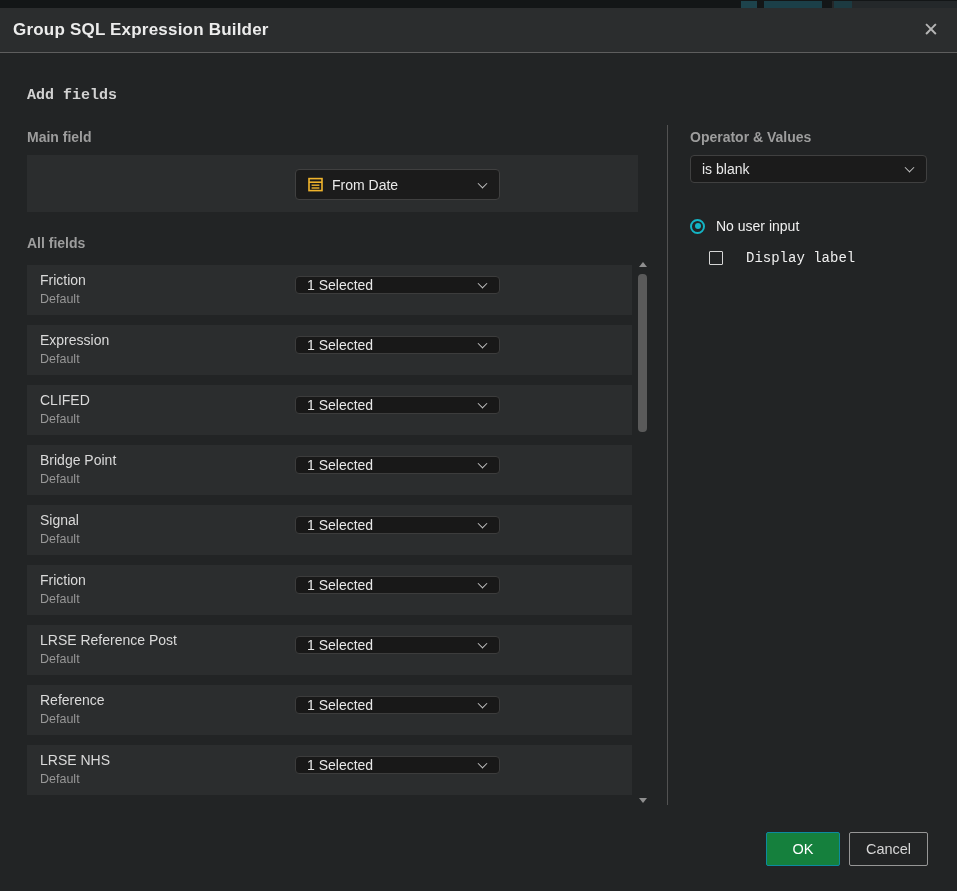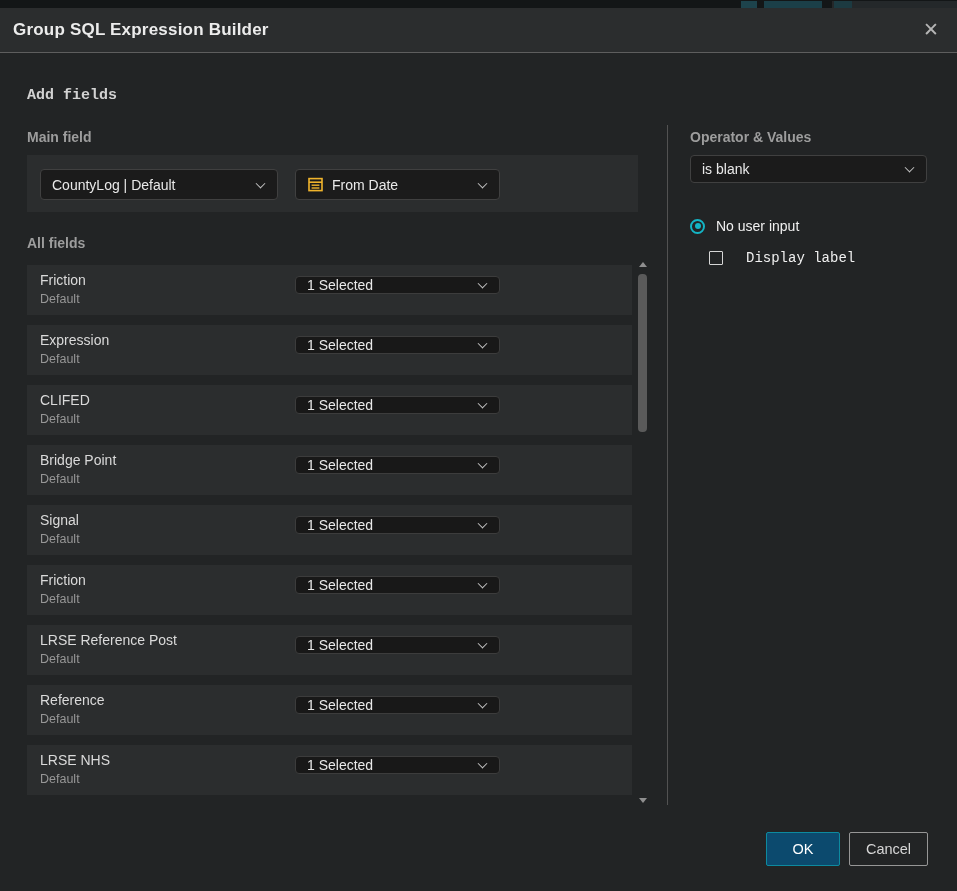--- a/index.html
+++ b/index.html
@@ -51,21 +51,21 @@
   
   .dd-operator { left:690px; top:147px; width:237px; height:28px; }
   .radio-row { position:absolute; left:690px; top:210px; display:flex; align-items:center; gap:11px; cursor:pointer; }
   .radio { width:15px; height:15px; border-radius:50%; border:2px solid #14b4c4; position:relative; flex:0 0 auto; }
   .radio::after { content:''; position:absolute; inset:2.5px; border-radius:50%; background:#14b4c4; }
   .check-row { position:absolute; left:709px; top:242px; display:flex; align-items:center; gap:23px; cursor:pointer;font-family:Liberation Mono, monospace; }
   .cbox { width:14px; height:14px; border:1.5px solid #d6d6d6; border-radius:1px; background:transparent; flex:0 0 auto; }
   .ctrl-label { font-size:14px; color:#f0f0f0; }
   
   .btn { position:absolute; top:824px; height:34px; font-family:"Liberation Sans",sans-serif; font-size:14.5px; border-radius:2px; cursor:pointer; }
-  .btn-ok { left:766px; width:74px; background:#0c4a6e; color:#ffffff; border:1px solid #0d8a9f; }
+  .btn-ok { left:766px; width:74px; background:#15803d; color:#ffffff; border:1px solid #0d8a9f; }
   .btn-cancel { left:849px; width:79px; background:transparent; color:#d6d6d6; border:1px solid #969696; }
 </style>
 </head>
 <body>
 
 <div class="topbar">
   <span class="frag frag-a"></span>
   <span class="frag frag-b"></span>
   <span class="frag frag-c"></span>
   <span class="frag-d"></span>
@@ -75,24 +75,20 @@
 
   <div class="titlebar">
     <div class="title">Group SQL Expression Builder</div>
     <div class="close-btn">✕</div>
   </div>
 
   <div class="section-title">Add fields</div>
 
   <div class="sub-label lbl-mainfield">Main field</div>
   <div class="main-panel">
-    <div class="dd dd-layer">
-      <span>CountyLog | Default</span>
-      <span class="chev"></span>
-    </div>
     <div class="dd dd-field">
       <span class="cal-icon">
         <svg width="17" height="17" viewBox="0 0 17 17">
           <rect x="2" y="2.6" width="13" height="12" fill="none" stroke="#f0b42c" stroke-width="1.6"></rect>
           <line x1="2" y1="6.2" x2="15" y2="6.2" stroke="#f0b42c" stroke-width="1.6"></line>
           <line x1="4.6" y1="9.2" x2="12.4" y2="9.2" stroke="#f0b42c" stroke-width="1.4"></line>
           <line x1="4.6" y1="12" x2="12.4" y2="12" stroke="#f0b42c" stroke-width="1.4"></line>
         </svg>
       </span>
       <span>From Date</span>

